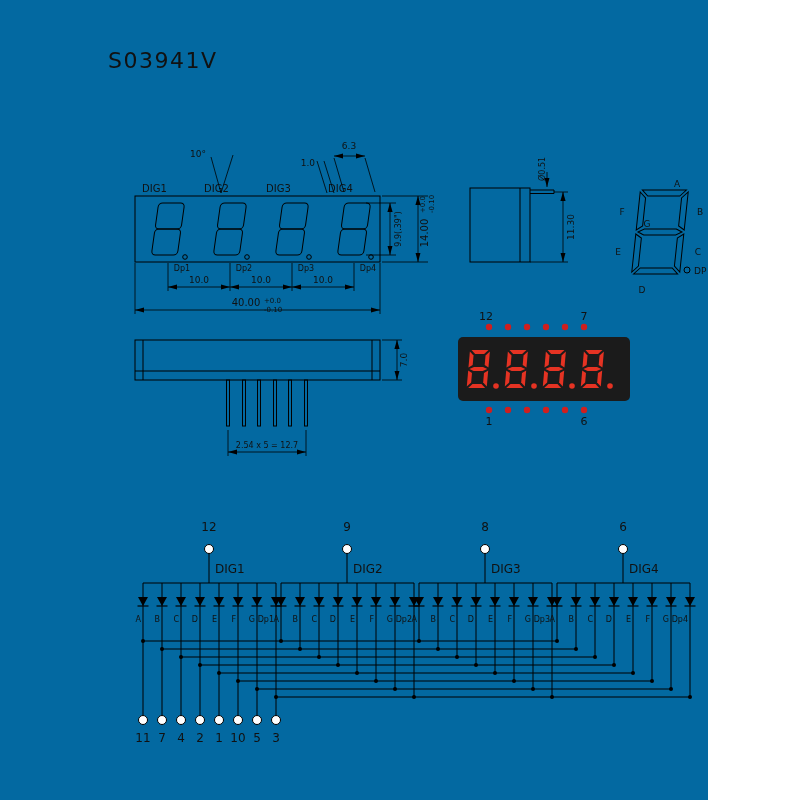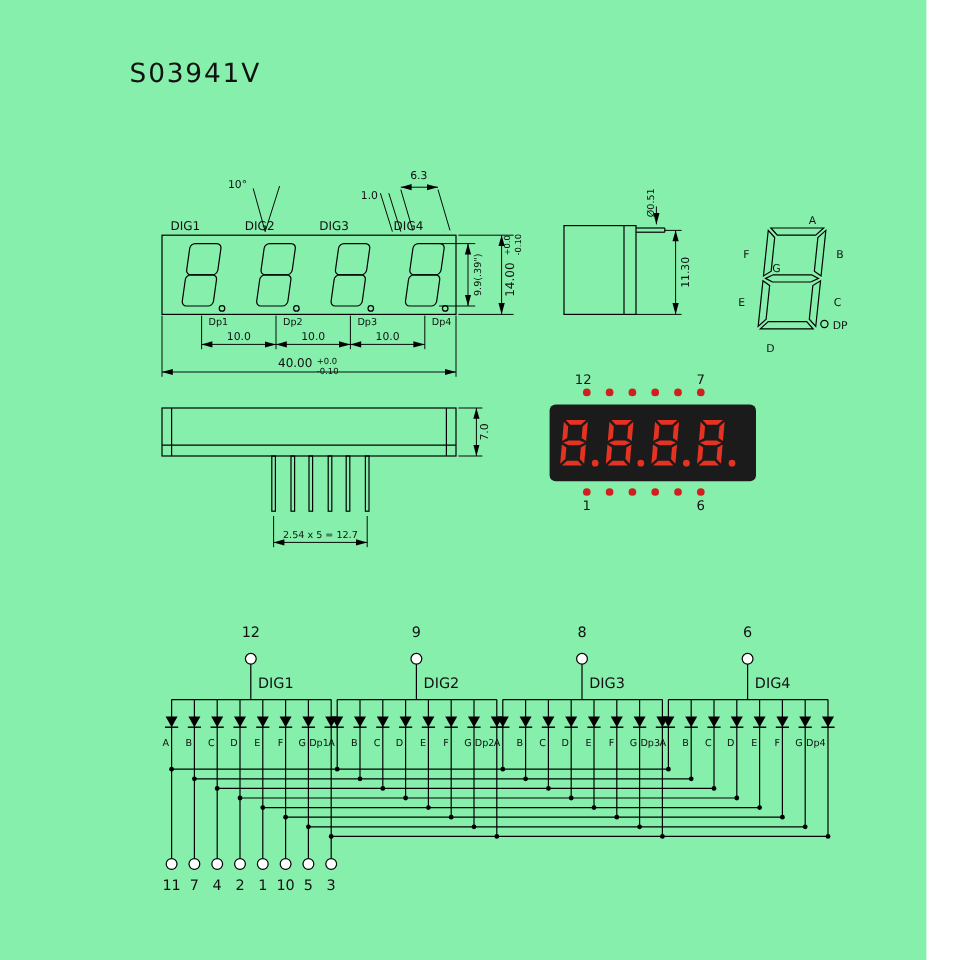--- a/index.html
+++ b/index.html
@@ -1,16 +1,16 @@
 <!DOCTYPE html>
 <html><head>
 <meta charset="utf-8">
 <style>
   html,body{margin:0;padding:0;background:#fff;}
-  .page{width:772px;height:800px;background:#86efac;position:relative;overflow:hidden;}
+  .page{width:708px;height:800px;background:#0369a1;position:relative;overflow:hidden;}
   svg{display:block;}
   text{fill:#111;stroke:none;font-family:"DejaVu Sans","Liberation Sans",sans-serif;}
   .ln{stroke:#000;stroke-width:1;fill:none;}
   .lt{stroke:#000;stroke-width:0.8;fill:none;}
   .dim{stroke:#000;stroke-width:0.8;fill:none;}
   .pin{fill:#fff;stroke:#000;stroke-width:1;}
   .dot{fill:#000;stroke:none;}
   .tm{text-anchor:middle}.te{text-anchor:end}
   .f7{font-size:7px}.f8{font-size:8px}.f9{font-size:9px}.f10{font-size:10px}.f11{font-size:11px}.f12{font-size:12px}
   .title{font-size:22px;letter-spacing:1.5px;}

